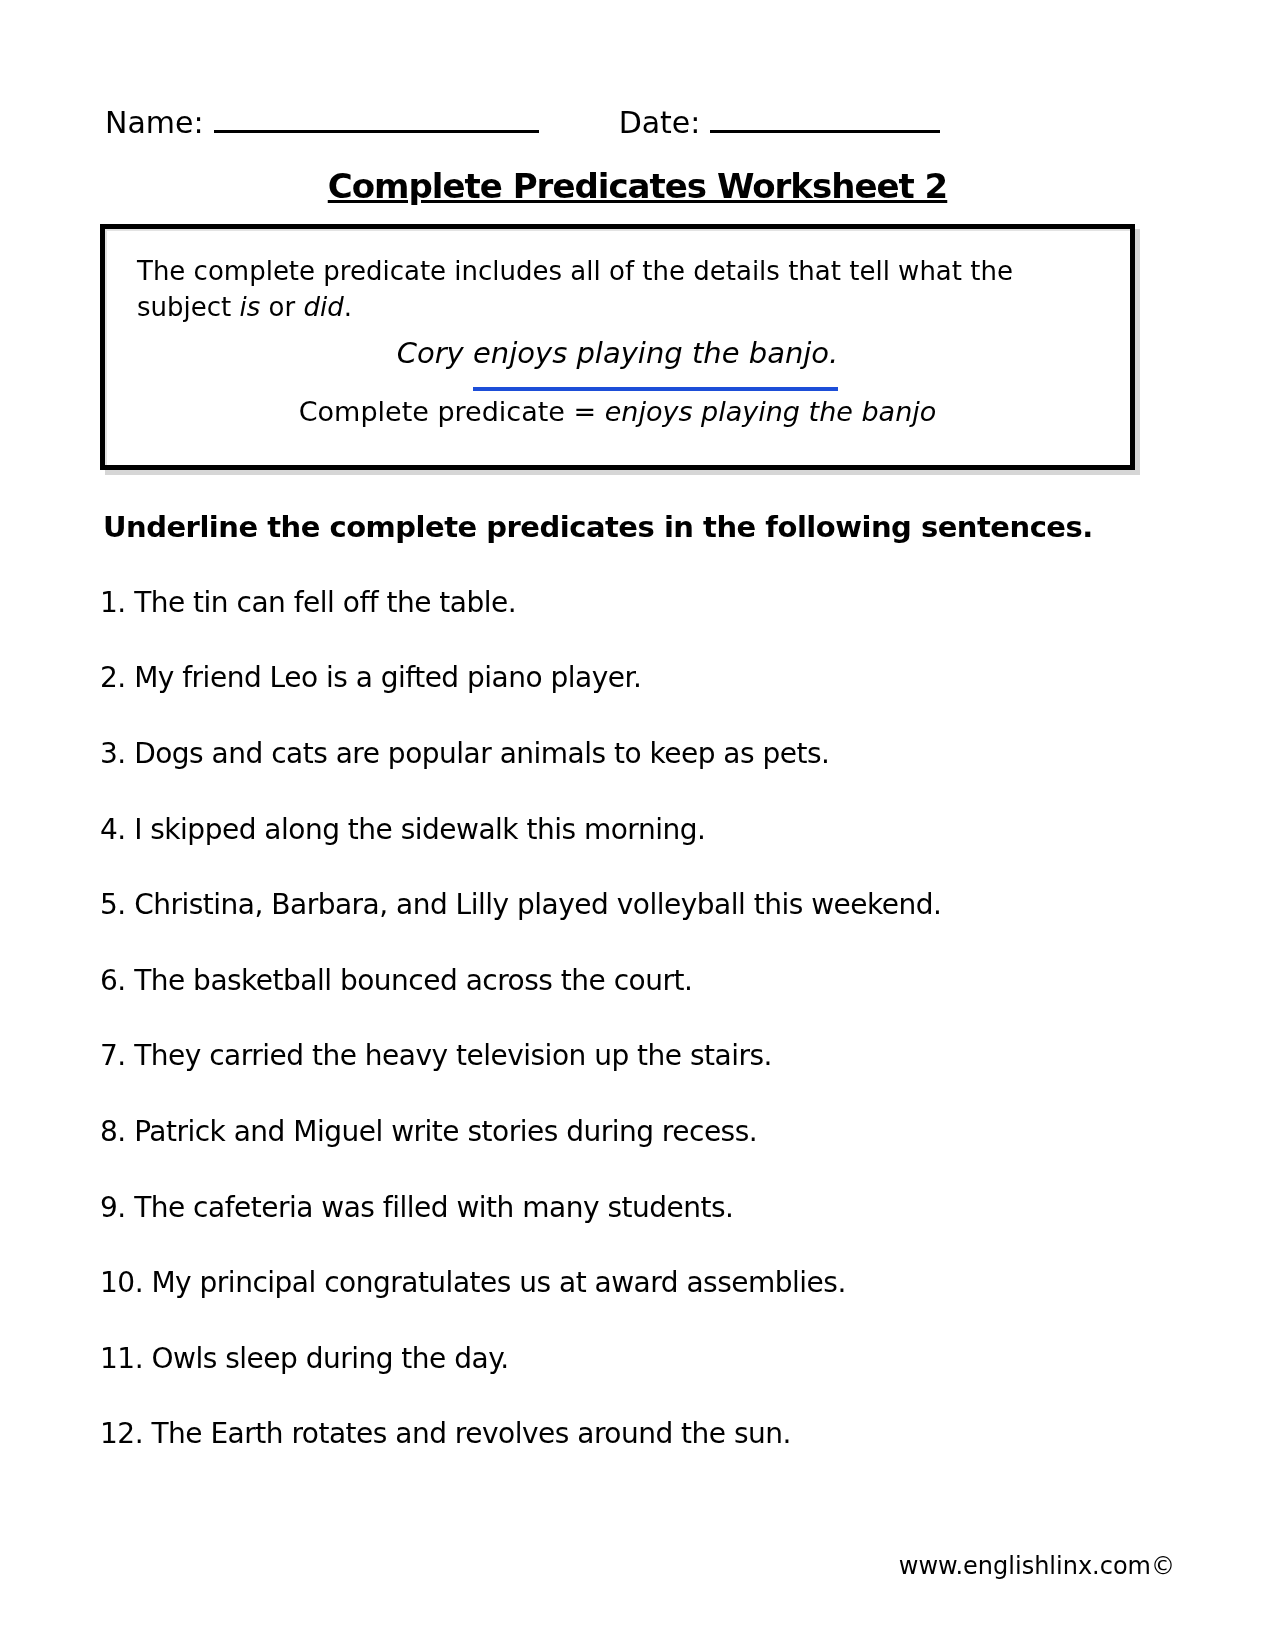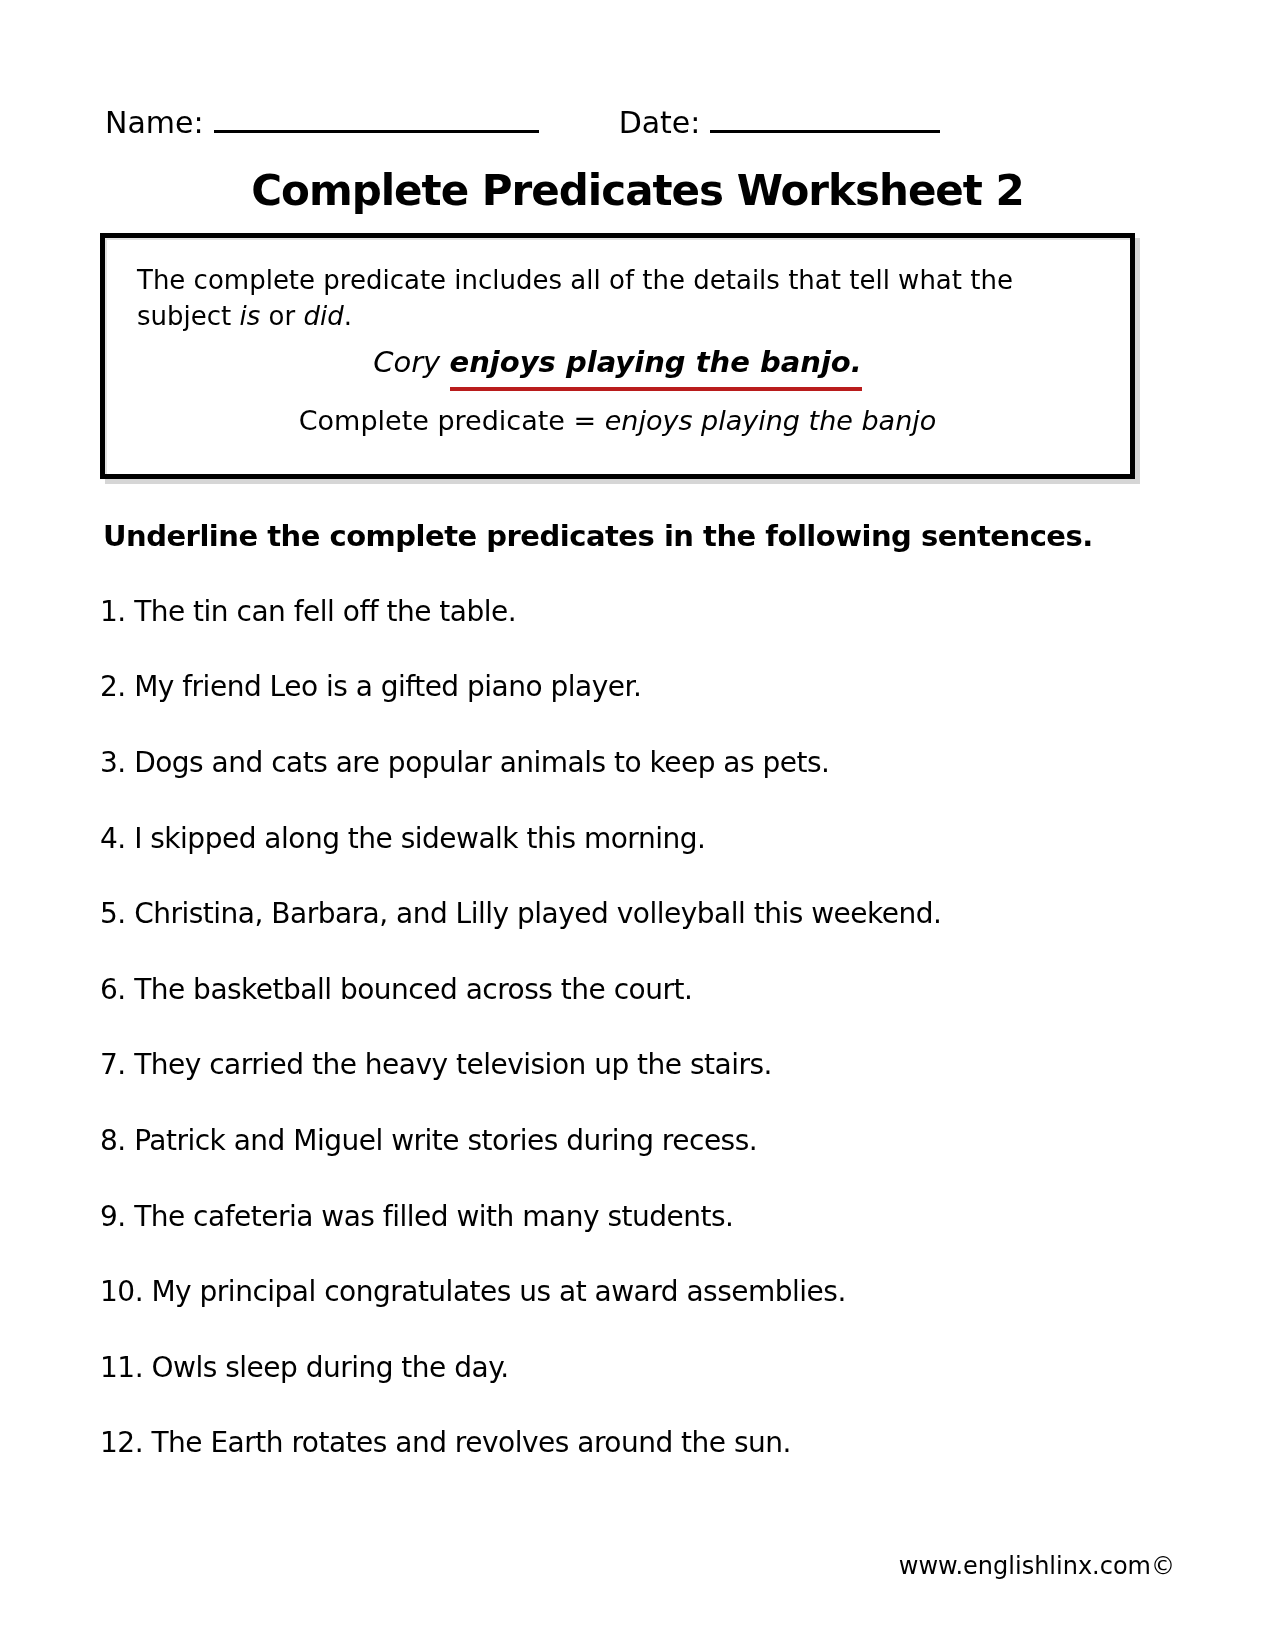--- a/index.html
+++ b/index.html
@@ -26,23 +26,24 @@
     height: 26px;
     margin-left: 10px;
     vertical-align: baseline;
   }
   .name-blank { width: 325px; }
   .date-label { margin-left: 80px; }
   .date-blank { width: 230px; }
   .title {
     margin: 26px 0 0 0;
     text-align: center;
-    font-size: 42px;
+    font-size: 34px;
     font-weight: bold;
     letter-spacing: -1px;
+    text-decoration: underline;
   }
   .info-box {
     box-sizing: border-box;
     width: 1035px;
     margin: 18px 0 0 100px;
     border: 5px solid #000000;
     box-shadow: 5px 5px 0 #d6d6d6, inset 2px 2px 0 #e3e3e3;
     padding: 24px 32px 26px 32px;
     font-size: 26px;
   }
@@ -55,23 +56,22 @@
     font-weight: bold;
     font-size: 27px;
   }
   .example-sentence {
     margin: 10px 0 0 0;
     text-align: center;
     font-size: 29px;
     font-style: italic;
   }
   .underlined {
-    border-bottom: 4px solid #b91c1c;
-    padding-bottom: 8px;
-    font-weight: bold;
+    border-bottom: 4px solid #1d4ed8;
+    padding-bottom: 17px;
   }
   .equation {
     margin: 26px 0 12px 0;
     text-align: center;
     font-size: 27px;
   }
   .instructions {
     margin: 40px 0 0 103px;
     font-size: 29px;
     font-weight: bold;

